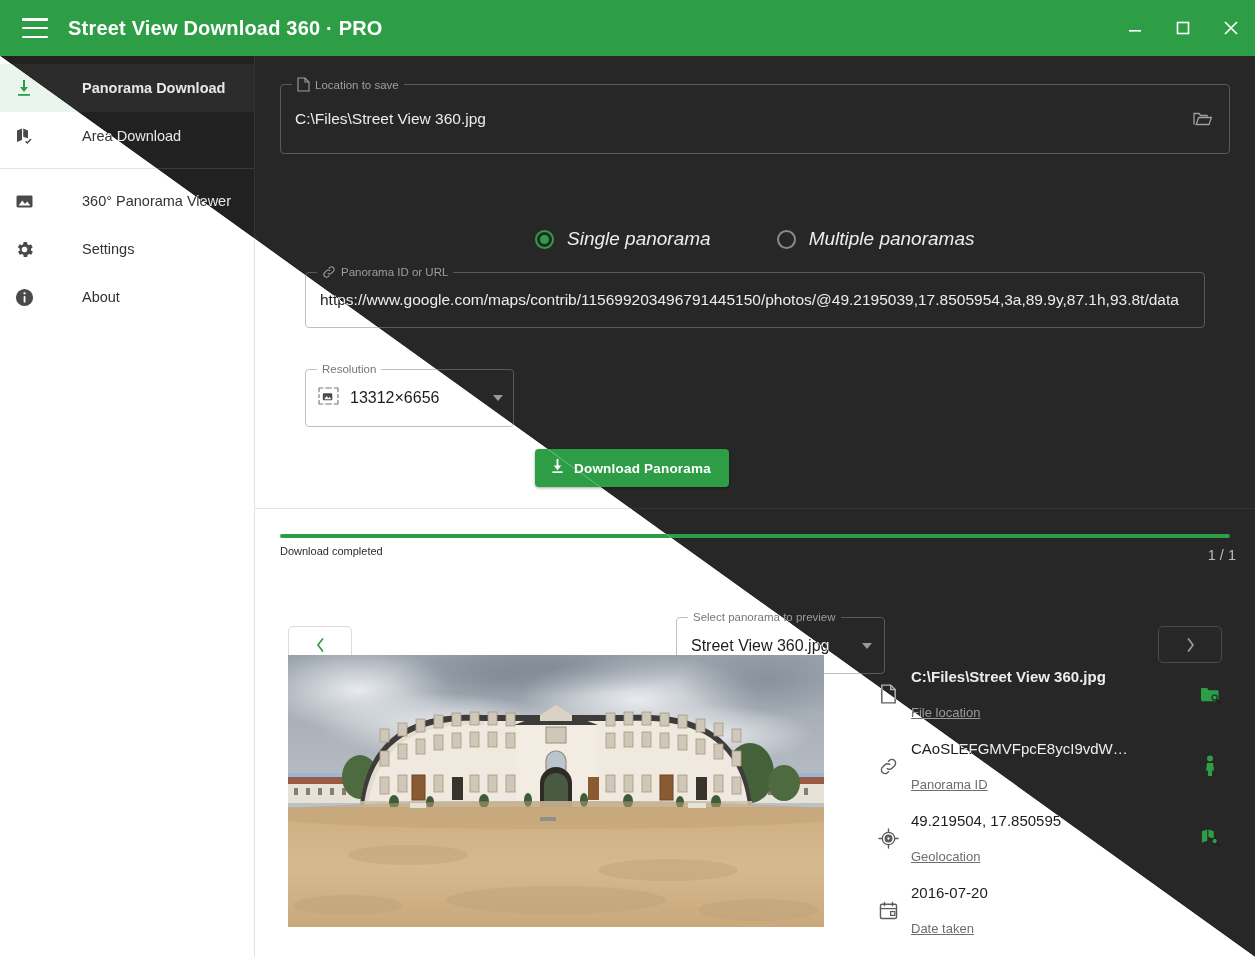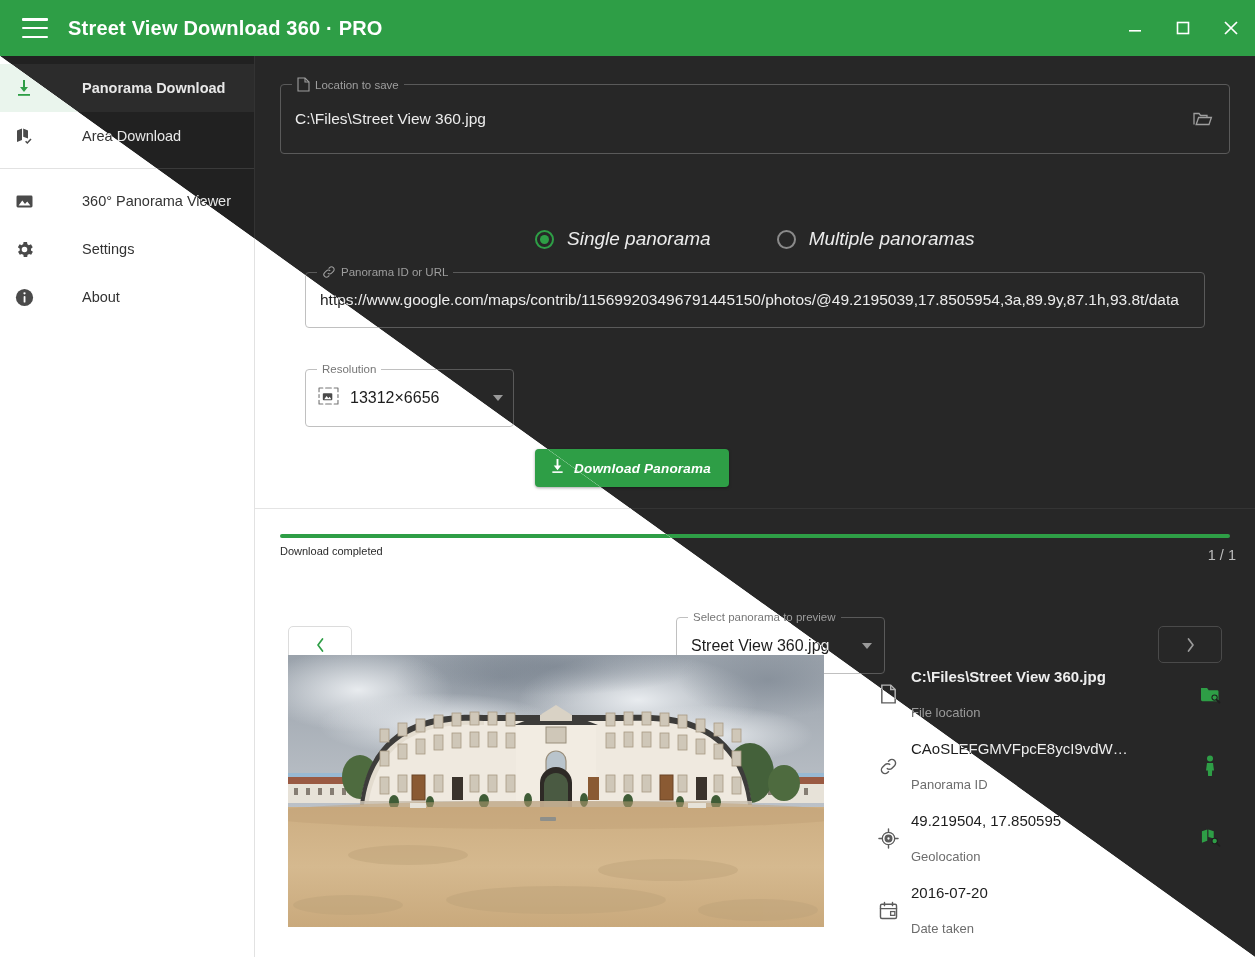--- a/index.html
+++ b/index.html
@@ -74,21 +74,21 @@
 
   
   .res-inner { display: flex; align-items: center; height: 100%; padding: 0 10px 0 12px; }
   .res-txt { font-size: 16px; margin-left: 11px; }
   .caret { margin-left: auto; width: 0; height: 0; border-left: 5.5px solid transparent;
     border-right: 5.5px solid transparent; border-top: 6.5px solid #9a9a9a; }
 
   
   .dl-btn { position: absolute; left: 280px; top: 393px; height: 38px; background: #2e9e46;
     border-radius: 4px; display: flex; align-items: center; padding: 0 18px 0 15px; gap: 9px;
-    cursor: pointer; box-shadow: 0 1px 3px rgba(0,0,0,.35); font-style: italic; }
+    cursor: pointer; box-shadow: 0 1px 3px rgba(0,0,0,.35); }
   .dl-btn .t { color: #fff; font-size: 13.5px; font-weight: bold; letter-spacing: .2px; }
 
   
   .hdiv { position: absolute; left: 0; right: 0; top: 452px; height: 1px; }
 
   
   .prog-track { position: absolute; left: 25px; right: 25px; top: 478px; height: 4px;
     border-radius: 2px; overflow: hidden; }
   .prog-fill { height: 100%; background: #2e9e46; }
   .prog-label { position: absolute; left: 25px; top: 489px; font-size: 11px; }
@@ -106,21 +106,21 @@
   
   .preview { position: absolute; left: 33px; top: 599px; width: 536px; height: 272px; overflow: hidden; }
   .pano { position:absolute; inset:0; }
 
   .details { position: absolute; left: 610px; top: 602px; right: 22px; }
   .drow { display: flex; align-items: center; height: 72px; }
   .drow .dico { width: 46px; flex: none; display: flex; align-items: center; justify-content: center; }
   .drow .dtext { flex: 1; min-width: 0; }
   .drow .dval { font-size: 15px; white-space: nowrap; overflow: hidden; text-overflow: ellipsis; }
   .drow.bold .dval { font-weight: bold; }
-  .drow .dsub { font-size: 13px; margin-top: 20px; }
+  .drow .dsub { font-size: 13px; margin-top: 20px; text-decoration: underline; }
   .drow .dact { width: 46px; flex: none; display: flex; align-items: center;
     justify-content: center; cursor: pointer; }
 
   
   #layer-dark { background: #272727; }
   #layer-dark .sidebar { background: #212121; border-right: 1px solid #333; }
   #layer-dark .side-item.active { background: #2c2c2c; }
   #layer-dark .side-item .lbl { color: #e8e8e8; }
   #layer-dark .side-sep { background: #3a3a3a; }
   #layer-dark .icn-fill { fill: #d0d0d0; }

